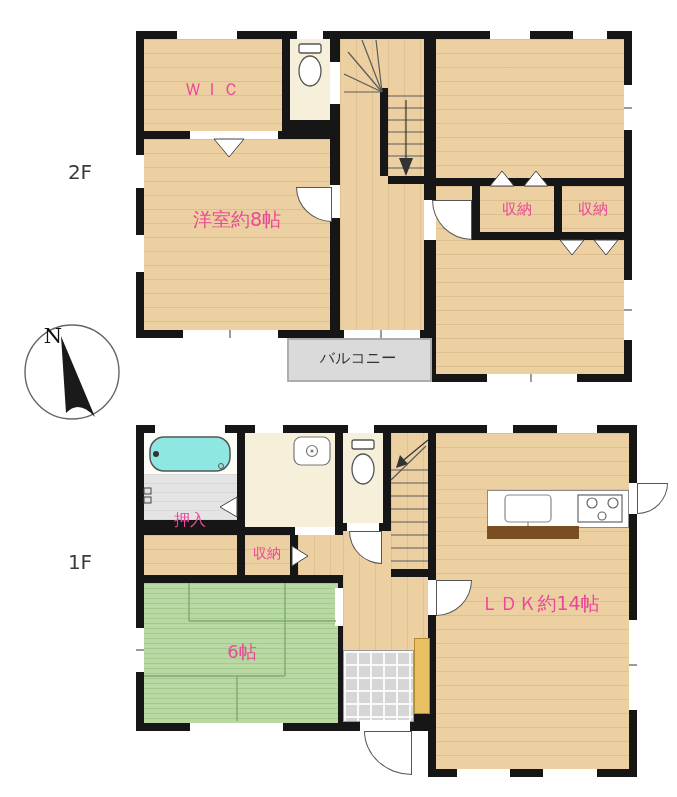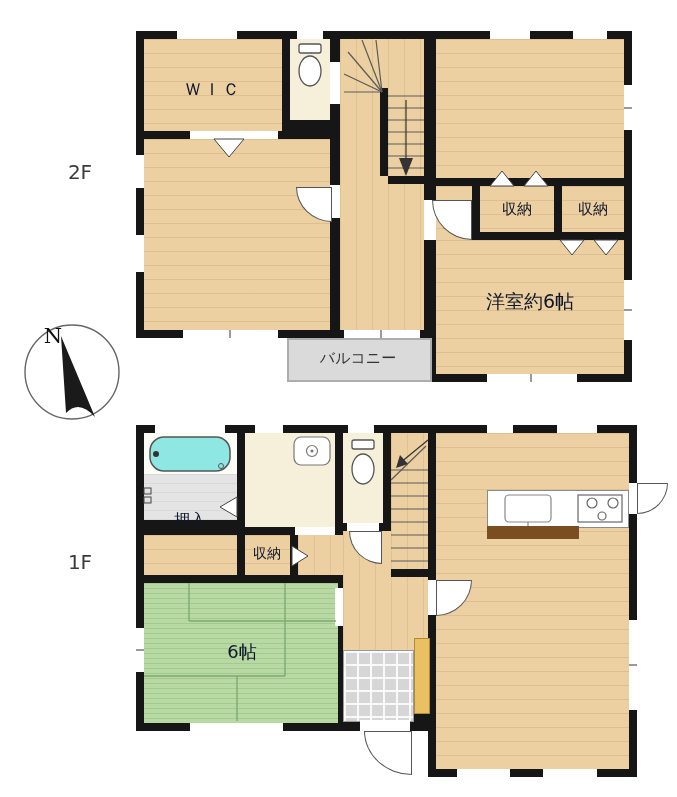--- a/index.html
+++ b/index.html
@@ -21,21 +21,21 @@
                          repeating-linear-gradient(180deg,rgba(255,255,255,.85) 0 2px,transparent 2px 13px);}
   .balcony{position:absolute;background:#dadada;border:2px solid #adadad;}
   .win{position:absolute;background:#fff;}
   .winline{position:absolute;background:#9a9a9a;}
   .arc{position:absolute;background:#fff;border:1px solid #555;}
   .arc-bl{border-bottom-left-radius:100% 100%;}
   .arc-br{border-bottom-right-radius:100% 100%;}
   .cabinet{position:absolute;background:#eac064;border:1px solid #b08a2e;}
   .counter{position:absolute;background:#fff;border:1px solid #8a8a8a;}
   .counter-brown{position:absolute;background:#7a4e20;}
-  .lbl{position:absolute;transform:translate(-50%,-50%);color:#0f172a;white-space:nowrap;
+  .lbl{position:absolute;transform:translate(-50%,-50%);color:#ec4899;white-space:nowrap;
        font-weight:500;text-align:center;}
   .lbl-room{font-size:19px;}
   .lbl-mid{font-size:16px;}
   .lbl-sm{font-size:13px;}
   .lbl-floor{font-size:20px;color:#3a3a3a;}
   .lbl-n{font-size:21px;color:#111;font-family:"DejaVu Serif","Liberation Serif",serif;}
   svg.overlay{position:absolute;left:0;top:0;pointer-events:none;}
 </style>
 </head>
 <body>
@@ -231,19 +231,20 @@
     </g>
   </svg>
 
   <div class="lbl lbl-floor" style="left:80px;top:172px;">2F</div>
   <div class="lbl lbl-floor" style="left:80px;top:562px;">1F</div>
   <div class="lbl lbl-n" style="left:53px;top:336px;">N</div>
 
   <div class="lbl" style="left:213px;top:89px;font-size:17px;letter-spacing:2px;">ＷＩＣ</div>
   <div class="lbl lbl-sm" style="left:517px;top:209px;font-size:15px;">収納</div>
   <div class="lbl lbl-sm" style="left:593px;top:209px;font-size:15px;">収納</div>
-  <div class="lbl lbl-room" style="left:530px;top:302px;">洋室約6帖</div>
+  <div class="lbl lbl-room" style="left:237px;top:220px;">洋室約8帖</div>
   <div class="lbl" style="left:358px;top:358px;font-size:15px;color:#333;">バルコニー</div>
 
   <div class="lbl lbl-mid" style="left:190px;top:520px;">押入</div>
   <div class="lbl" style="left:267px;top:554px;font-size:14px;">収納</div>
   <div class="lbl" style="left:242px;top:652px;font-size:18px;">6帖</div>
+  <div class="lbl lbl-room" style="left:540px;top:604px;">ＬＤＫ約14帖</div>
 </div>
 
 </body></html>

